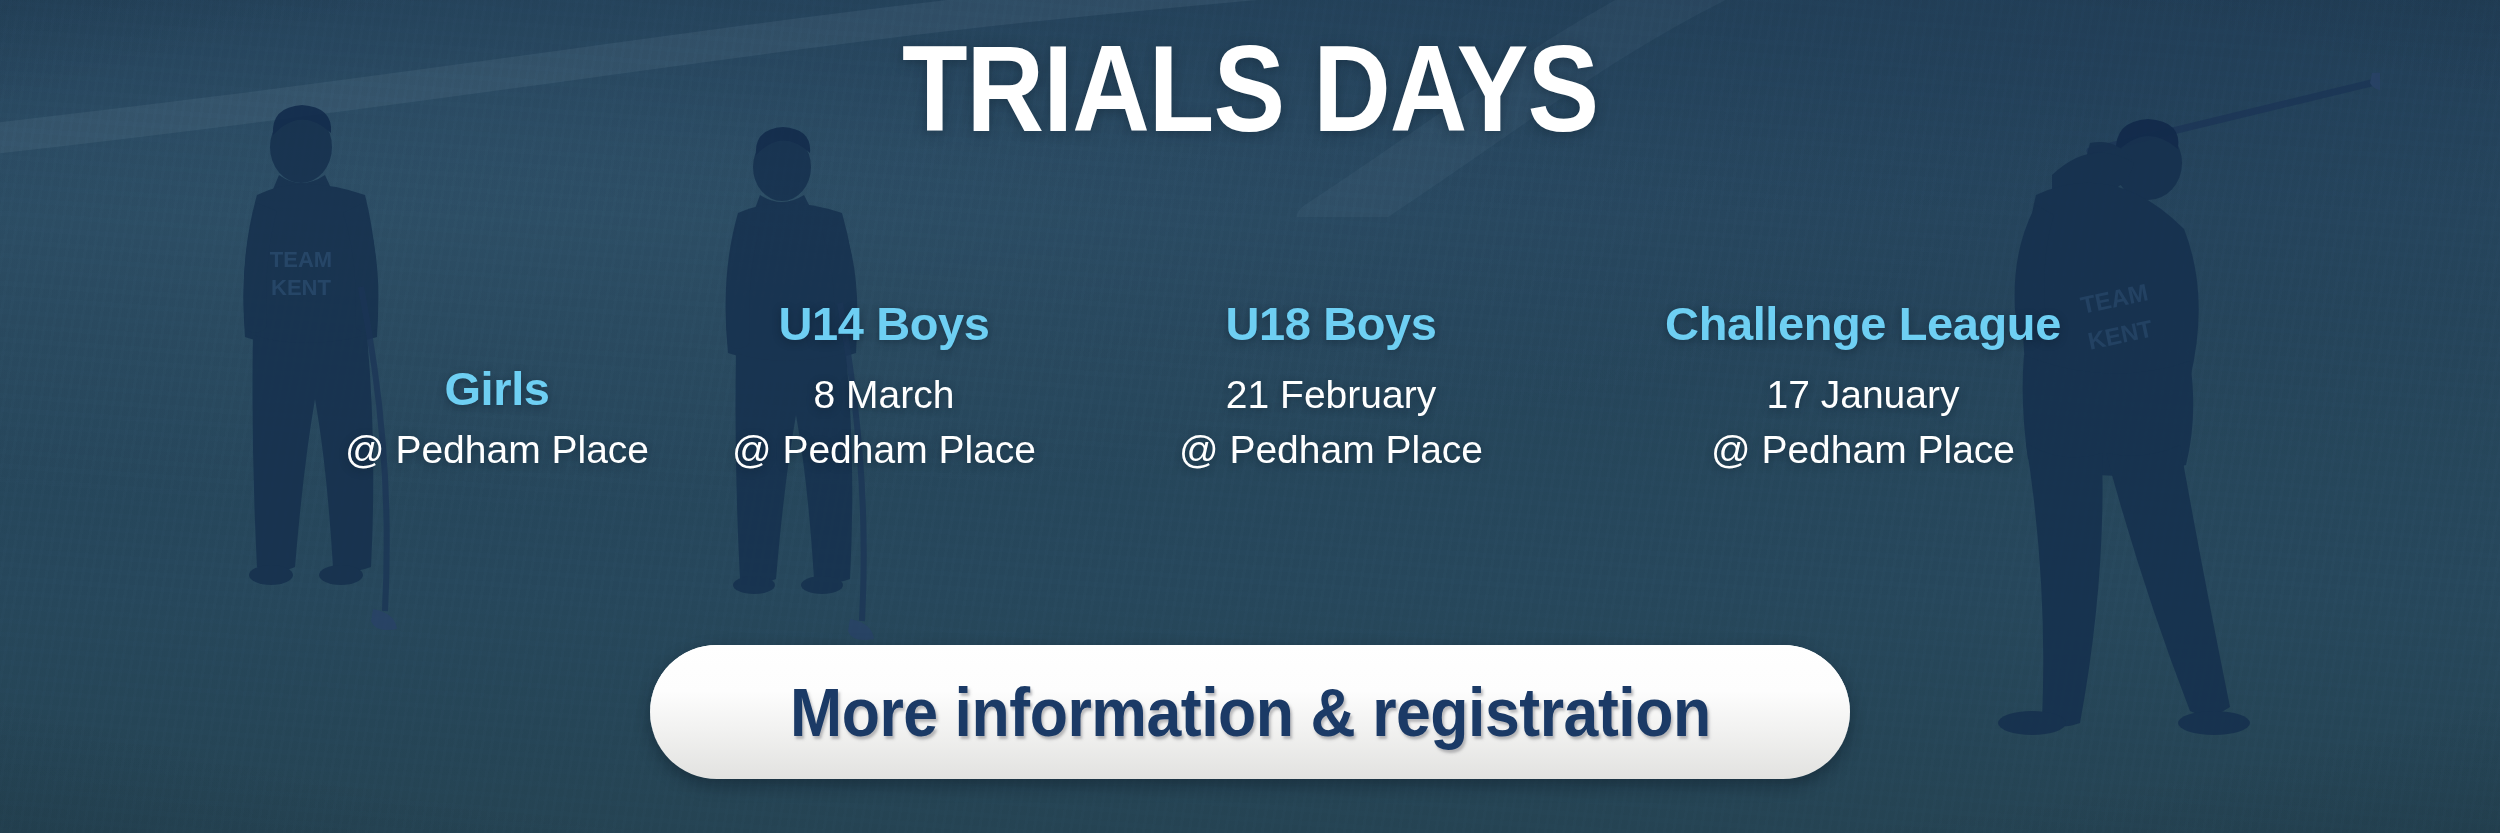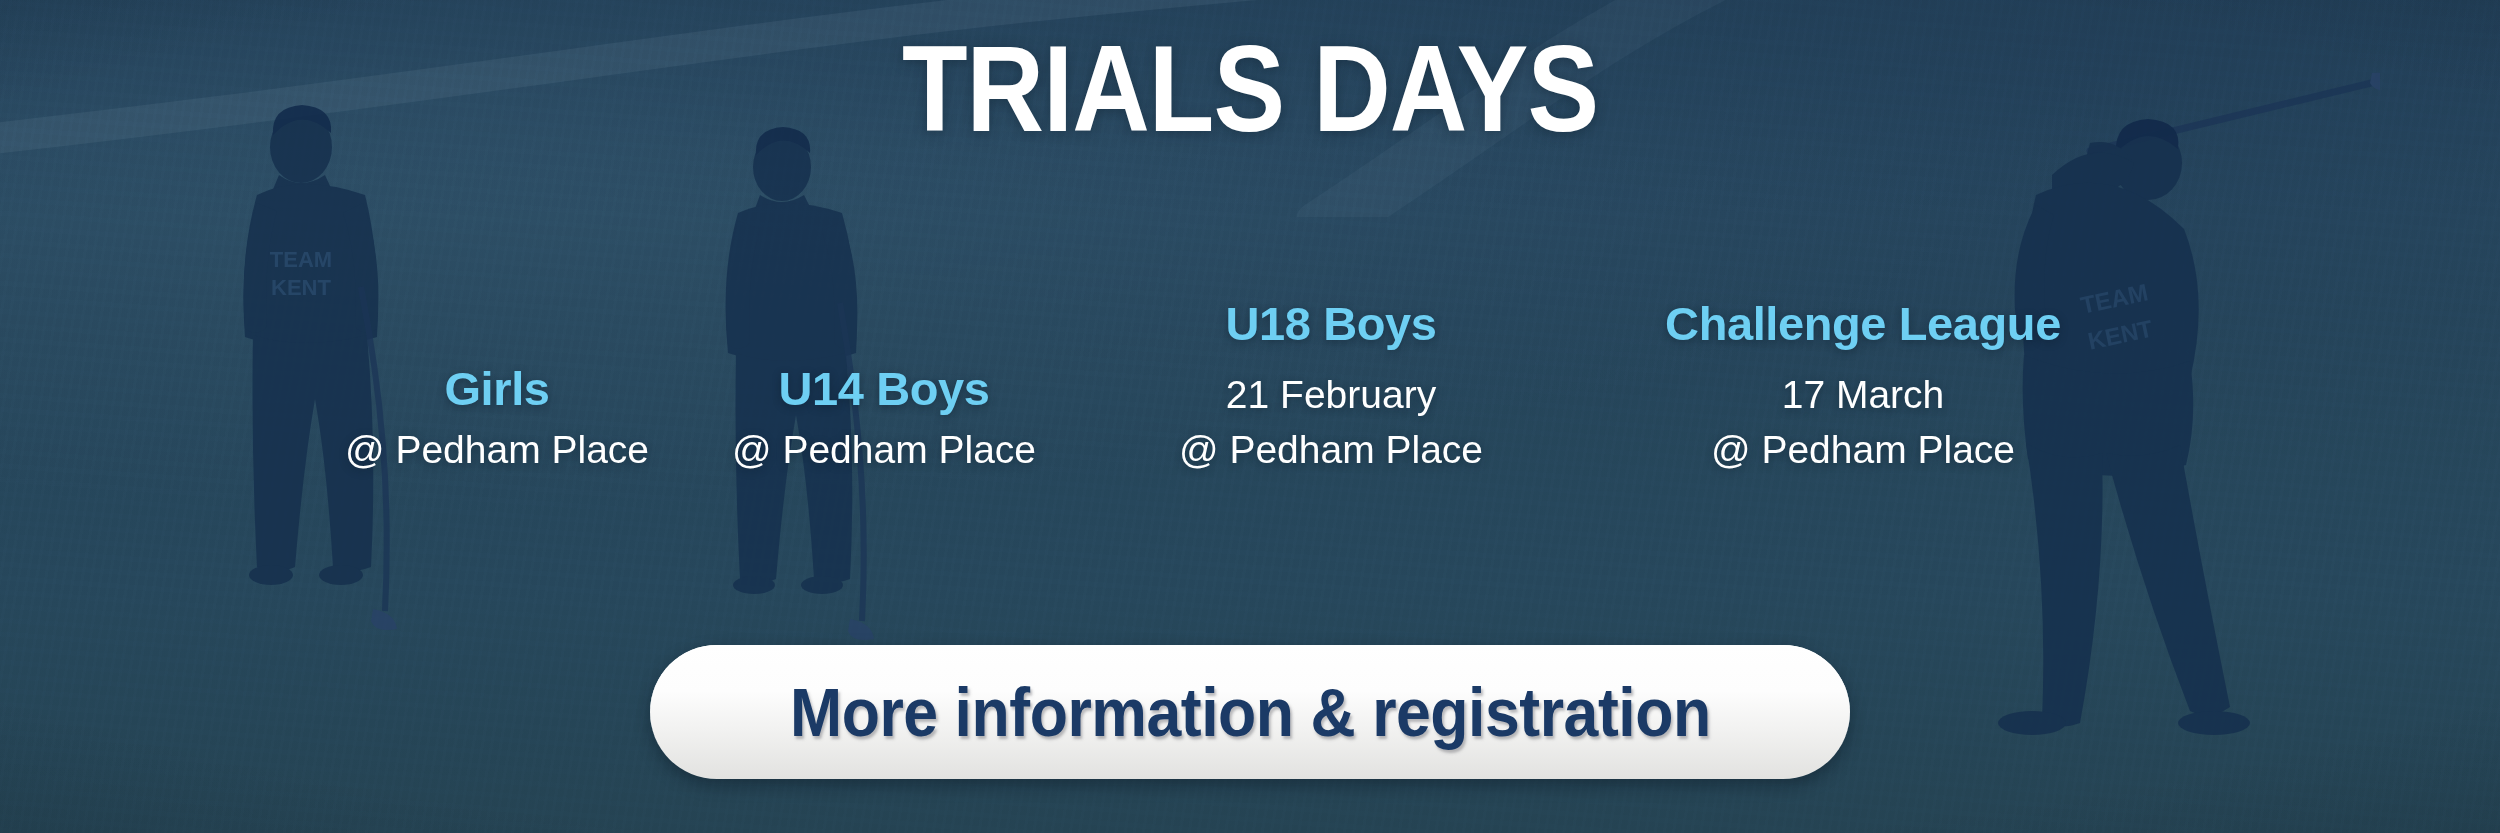--- a/index.html
+++ b/index.html
@@ -297,33 +297,34 @@
 
     <div class="columns">
 
       <div class="column col-girls">
         <div class="col-title">Girls</div>
         <div class="col-venue">@ Pedham Place</div>
       </div>
 
       <div class="column col-u14">
         <div class="col-title">U14 Boys</div>
+        <div class="col-date">8 March</div>
         <div class="col-venue">@ Pedham Place</div>
       </div>
 
 
       <div class="column col-u18">
         <div class="col-title">U18 Boys</div>
         <div class="col-date">21 February</div>
         <div class="col-venue">@ Pedham Place</div>
       </div>
 
       <div class="column col-challenge">
         <div class="col-title">Challenge League</div>
-        <div class="col-date">17 March</div>
+        <div class="col-date">17 January</div>
         <div class="col-venue">@ Pedham Place</div>
       </div>
 
     </div>
 
     <div class="cta-wrap">
       <button class="cta-button">
         <span class="cta-label">More information &amp; registration</span>
       </button>
     </div>

